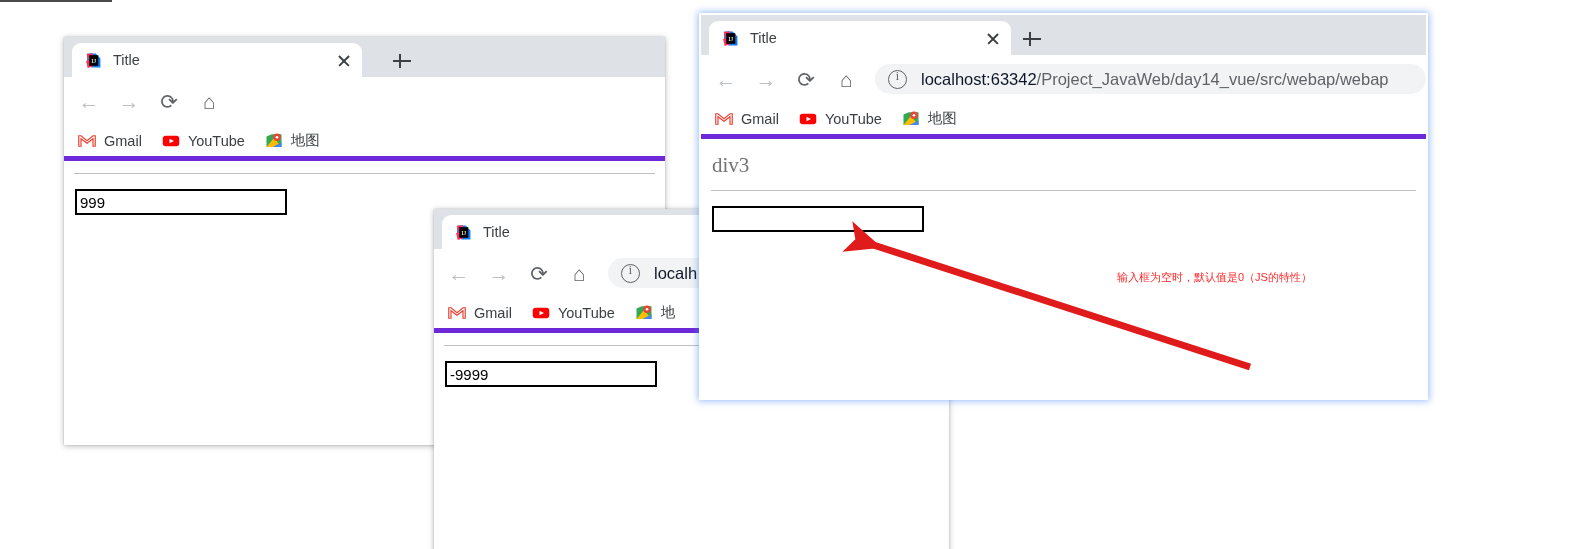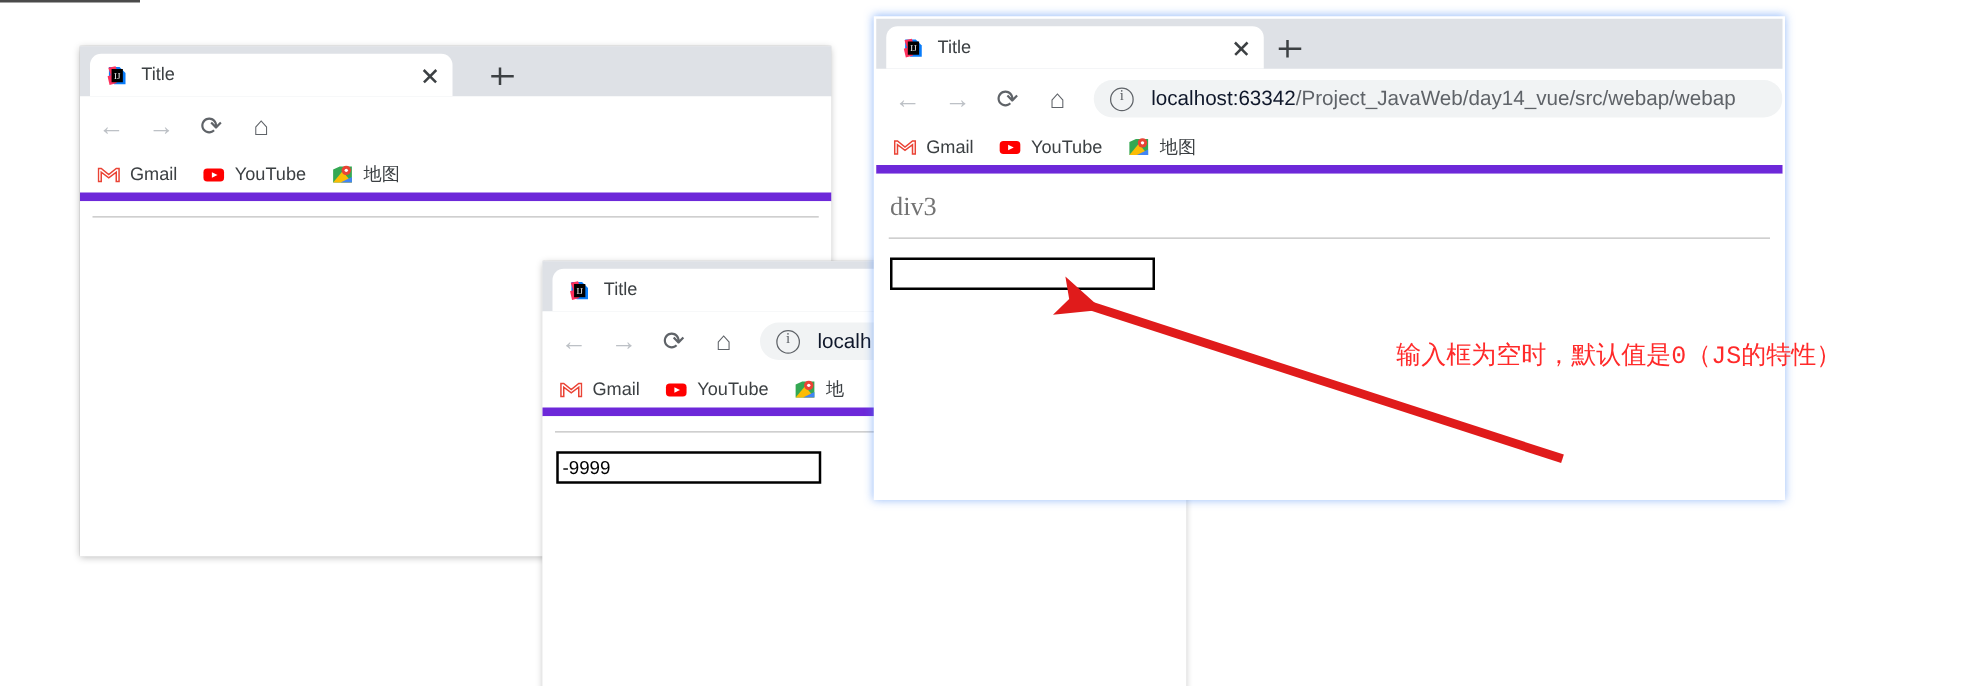--- a/index.html
+++ b/index.html
@@ -142,21 +142,21 @@
   .url .host { color: #0f172a; }
 
   .bookmarks {
     height: 36px;
     background: #ffffff;
     display: flex;
     align-items: center;
     padding-left: 14px;
     box-sizing: border-box;
     overflow: hidden;
-    border-bottom: 7px solid #6d28d9;
+    border-bottom: 5px solid #6d28d9;
     text-align: center;
   }
   .bm {
     display: flex;
     align-items: center;
     margin-right: 20px;
     flex: 0 0 auto;
     white-space: nowrap;
   }
   .bm-label {
@@ -198,24 +198,24 @@
     border-radius: 0;
     outline: none;
   }
 
   
   .ij { width: 17px; height: 17px; display: block; }
 
   
   .annot-text {
     position: absolute;
-    font-size: 20px;
+    font-size: 11px;
     color: #ff2a2a;
     white-space: nowrap;
-    font-family: Liberation Mono, monospace;
+    font-family: Liberation Sans, sans-serif;
   }
   .arrow-svg { position: absolute; overflow: visible; pointer-events: none; }
 
   
   .stray-box {
     position: absolute;
     border: 2px solid #4a4a4a;
     box-sizing: border-box;
     background: #ffffff;
   }
@@ -279,20 +279,21 @@
               <circle cx="16" cy="7" r="5" fill="#ea4335"></circle>
               <circle cx="16" cy="7" r="1.8" fill="#ffffff"></circle>
             </svg>
         </span>
         <span class="bm-label">地图</span>
       </div>
     </div>
 
     <div class="page" style="height:284px;">
       <hr class="page-hr">
+      <input class="page-input" type="text" value="999" style="">
     </div>
   </div>
 
   <div class="win win-shadow" style="left:434px; top:197px; width:515px; height:370px;">
     <div class="tabstrip">
       <div class="tab" style="width:290px;">
         <span class="tab-favicon">
           <svg class="ij" viewBox="0 0 32 32">
             <path d="M4 3 L20 3 L29 12 L29 29 L12 29 L4 21 Z" fill="#087cfa"></path>
             <path d="M3 4 L14 2 L18 13 L7 16 Z" fill="#fe315d"></path>

